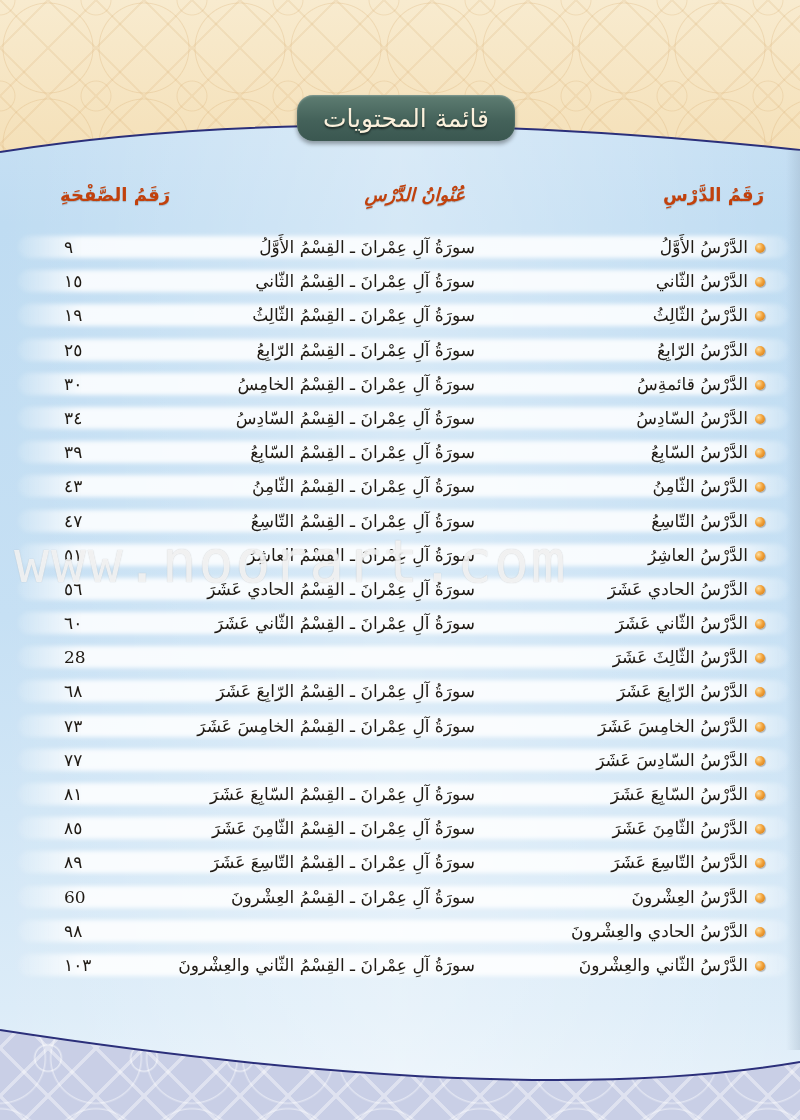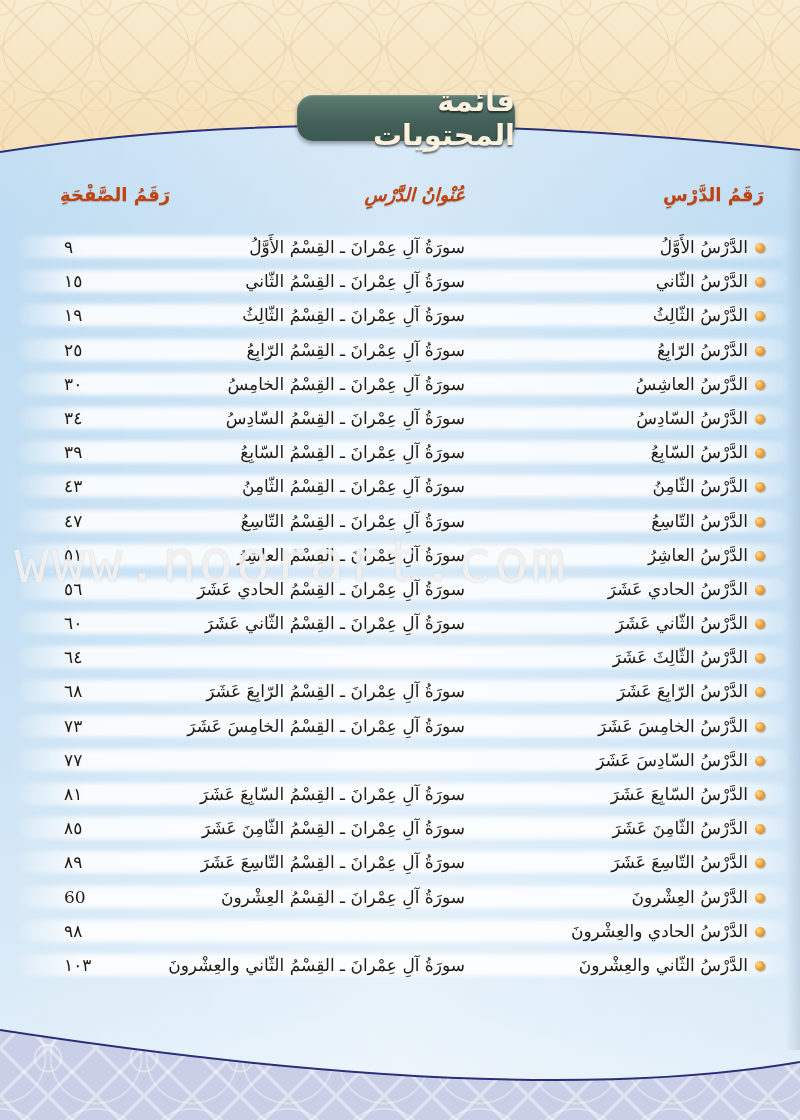--- a/index.html
+++ b/index.html
@@ -48,22 +48,22 @@
     .title-pill {
       position: absolute; left: 297px; top: 95px; width: 218px; height: 46px;
       border-radius: 16px;
       background: linear-gradient(180deg, #5e7d72 0%, #44625a 55%, #3a5750 100%);
       box-shadow: 0 3px 4px rgba(0,0,0,0.35), inset 0 1px 2px rgba(255,255,255,0.25);
       display: flex; align-items: center; justify-content: center;
     }
     .title-pill span {
       color: #fbf1dc;
       font-family: "DejaVu Sans", "Liberation Sans", sans-serif;
-      font-weight: bold;
-      font-size: 29px;
+      font-weight: normal;
+      font-size: 25px;
       text-shadow: 0 2px 2px rgba(0,0,0,0.55);
       direction: rtl;
       text-align: right;
     }
 
     
     .col-header {
       position: absolute; top: 184px;
       color: #c2410c;
       font-family: "DejaVu Sans", "Liberation Sans", sans-serif;
@@ -88,21 +88,21 @@
       background: linear-gradient(90deg, rgba(255,255,255,0.1) 0%, rgba(255,255,255,0.85) 8%, rgba(255,255,255,0.85) 92%, rgba(255,255,255,0.15) 100%);
       filter: blur(2px);
     }
     .cell {
       position: absolute; top: 4px;
       font-size: 17px; color: #1f1a14;
       direction: rtl; white-space: nowrap;
       line-height: 26px;
     }
     .cell-lesson { right: 52px; text-align: right; }
-    .cell-title  { right: 335px; text-align: center; }
+    .cell-title  { right: 325px; text-align: center; }
     .cell-page   { left: 64px; direction: rtl; text-align: left; }
 
     .bullet {
       position: absolute; right: 35px; top: 13px; width: 10px; height: 10px; border-radius: 50%;
       background: radial-gradient(circle at 35% 35%, #ffe0a0 0%, #f2a23a 45%, #c97310 100%);
       box-shadow: 1px 1px 1px rgba(0,0,0,0.25);
     }
 
     
     .edge-shade {
@@ -164,21 +164,21 @@
       <span class="cell cell-page">١٩</span>
     </div>
     <div class="row">
       <span class="bullet"></span>
       <span class="cell cell-lesson">الدَّرْسُ الرّابِعُ</span>
       <span class="cell cell-title">سورَةُ آلِ عِمْرانَ ـ القِسْمُ الرّابِعُ</span>
       <span class="cell cell-page">٢٥</span>
     </div>
     <div class="row">
       <span class="bullet"></span>
-      <span class="cell cell-lesson">الدَّرْسُ العاشِسُ</span>
+      <span class="cell cell-lesson">الدَّرْسُ قائمةِسُ</span>
       <span class="cell cell-title">سورَةُ آلِ عِمْرانَ ـ القِسْمُ الخامِسُ</span>
       <span class="cell cell-page">٣٠</span>
     </div>
     <div class="row">
       <span class="bullet"></span>
       <span class="cell cell-lesson">الدَّرْسُ السّادِسُ</span>
       <span class="cell cell-title">سورَةُ آلِ عِمْرانَ ـ القِسْمُ السّادِسُ</span>
       <span class="cell cell-page">٣٤</span>
     </div>
     <div class="row">
@@ -213,21 +213,21 @@
     </div>
     <div class="row">
       <span class="bullet"></span>
       <span class="cell cell-lesson">الدَّرْسُ الثّاني عَشَرَ</span>
       <span class="cell cell-title">سورَةُ آلِ عِمْرانَ ـ القِسْمُ الثّاني عَشَرَ</span>
       <span class="cell cell-page">٦٠</span>
     </div>
     <div class="row">
       <span class="bullet"></span>
       <span class="cell cell-lesson">الدَّرْسُ الثّالِثَ عَشَرَ</span>
-      <span class="cell cell-page">٦٤</span>
+      <span class="cell cell-page">28</span>
     </div>
     <div class="row">
       <span class="bullet"></span>
       <span class="cell cell-lesson">الدَّرْسُ الرّابِعَ عَشَرَ</span>
       <span class="cell cell-title">سورَةُ آلِ عِمْرانَ ـ القِسْمُ الرّابِعَ عَشَرَ</span>
       <span class="cell cell-page">٦٨</span>
     </div>
     <div class="row">
       <span class="bullet"></span>
       <span class="cell cell-lesson">الدَّرْسُ الخامِسَ عَشَرَ</span>

